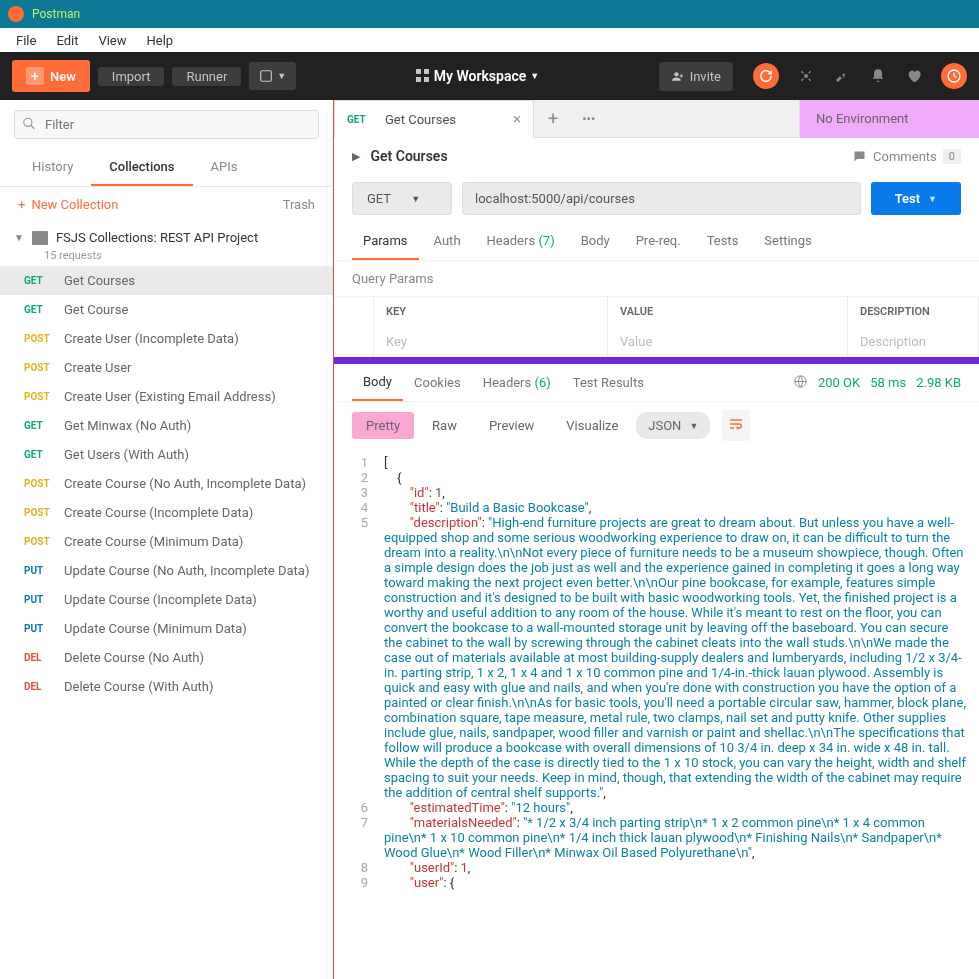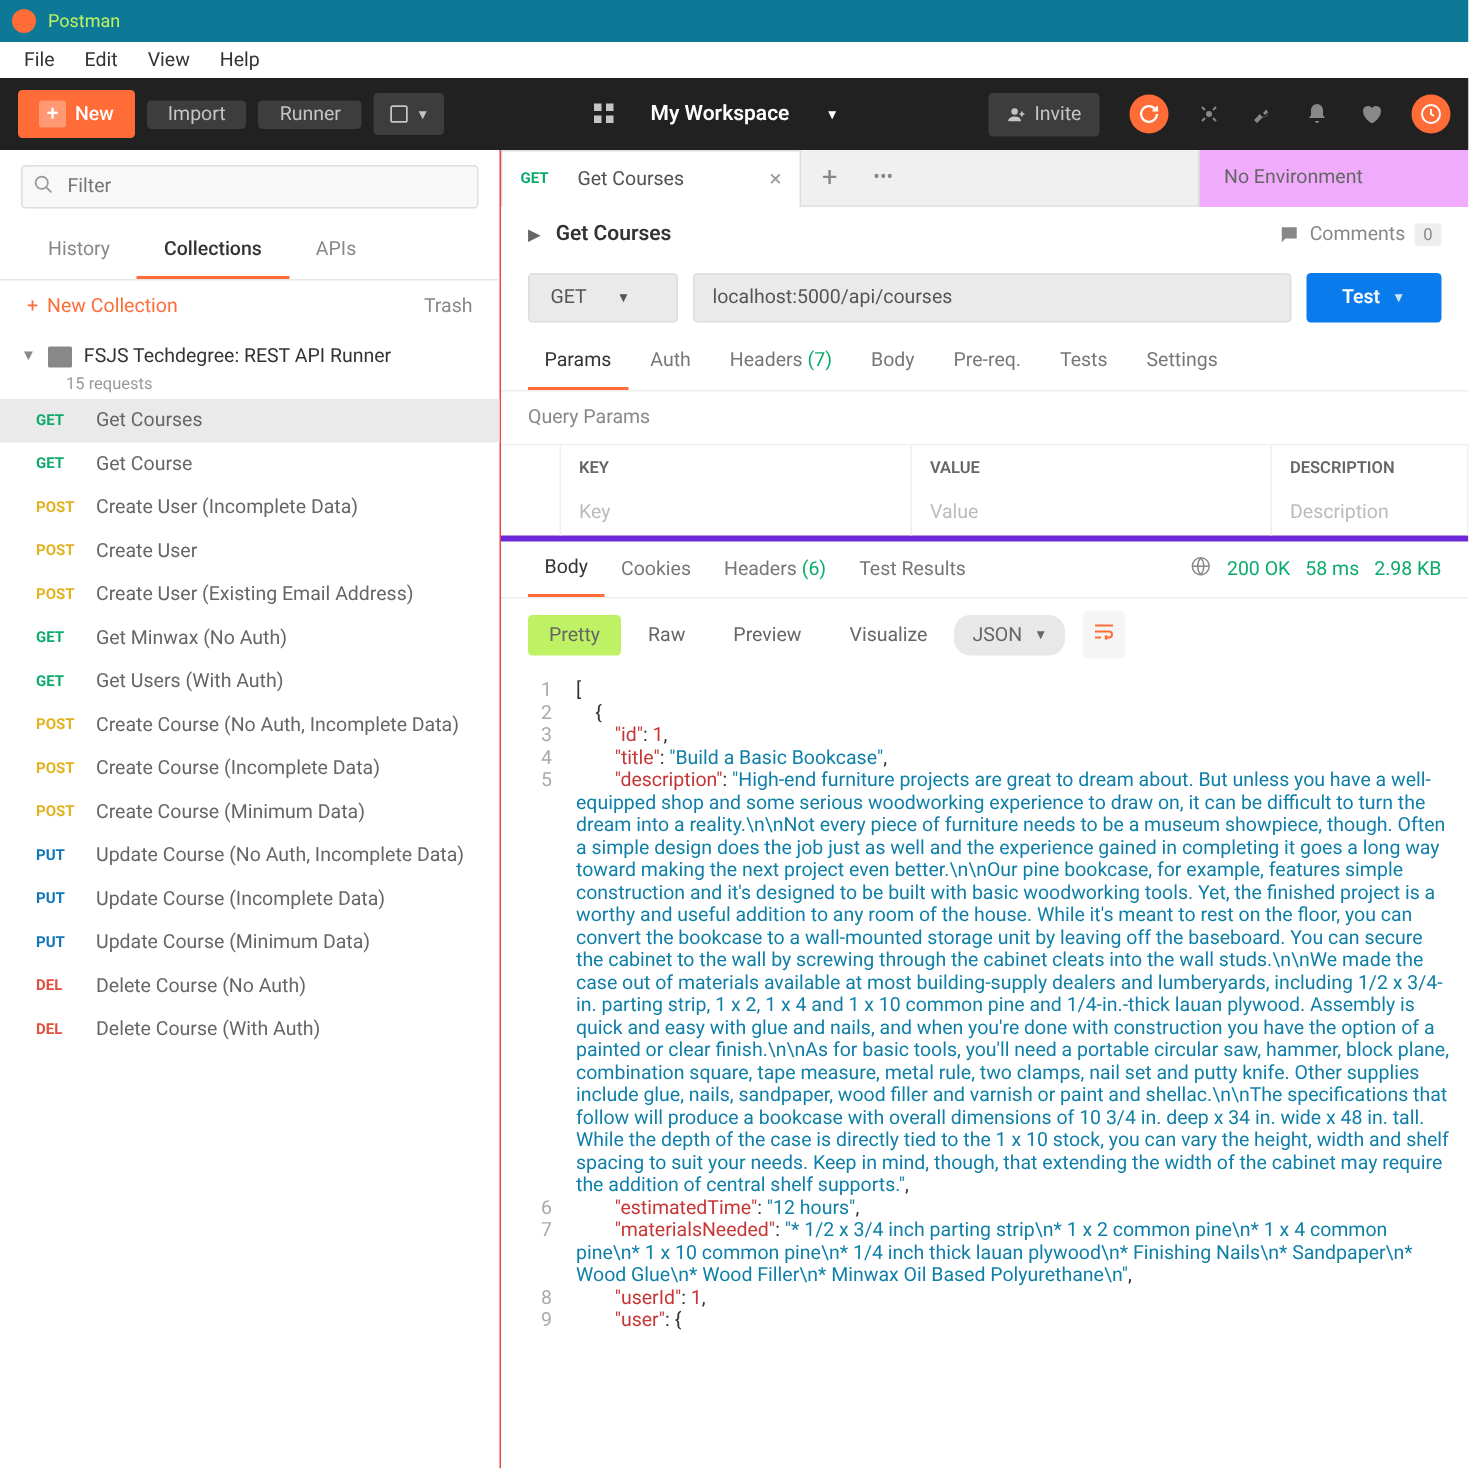--- a/index.html
+++ b/index.html
@@ -7,21 +7,21 @@
 .title-bar{background:#0d7996;height:28px;display:flex;align-items:center;padding:0 8px;color:#bef264;}
 .title-bar-icon{width:16px;height:16px;border-radius:50%;background:#ff6c37;margin-right:8px;}
 .title-bar-text{font-size:12px;}
 .menu-bar{height:24px;display:flex;align-items:center;padding:0 6px;background:#fff;}
 .menu-item{padding:3px 10px;font-size:13px;cursor:pointer;color:#333;}
 .top-bar{background:#212121;height:48px;display:flex;align-items:center;padding:0 12px;}
 .btn-new{background:#ff6c37;color:#fff;padding:7px 14px;border-radius:3px;display:flex;align-items:center;gap:6px;cursor:pointer;font-weight:500;}
 .btn-new-plus{background:rgba(255,255,255,0.3);width:18px;height:18px;border-radius:2px;display:flex;align-items:center;justify-content:center;font-size:14px;}
 .top-btn{background:#3d3d3d;color:#c5c5c5;padding:2px 14px;border-radius:3px;margin-left:8px;cursor:pointer;}
 .top-icon-btn{background:#3d3d3d;color:#c5c5c5;padding:7px 10px;border-radius:3px;margin-left:8px;cursor:pointer;display:flex;align-items:center;gap:4px;}
-.ws-select{display:flex;align-items:center;color:#fff;gap:24px;margin-left:auto;margin-right:auto;cursor:pointer;}
+.ws-select{display:flex;align-items:center;color:#fff;gap:4px;margin-left:auto;margin-right:auto;cursor:pointer;}
 .ws-grid{display:grid;grid-template-columns:1fr 1fr;grid-template-rows:1fr 1fr;gap:2px;width:14px;height:14px;}
 .ws-grid span{background:#c5c5c5;width:5px;height:5px;}
 .ws-name{font-weight:600;font-size:14px;}
 .caret{font-size:9px;}
 .invite-btn{background:#3d3d3d;color:#c5c5c5;padding:7px 12px;border-radius:3px;cursor:pointer;display:flex;align-items:center;gap:6px;}
 .top-right{display:flex;align-items:center;gap:18px;margin-left:20px;}
 .sync-icon{width:26px;height:26px;border-radius:50%;background:#ff6c37;display:flex;align-items:center;justify-content:center;color:#fff;}
 .ico{color:#888;width:18px;height:18px;display:flex;align-items:center;justify-content:center;}
 .avatar{width:26px;height:26px;border-radius:50%;background:#ff6c37;display:flex;align-items:center;justify-content:center;}
 .main{display:flex;height:calc(979px - 100px);}
@@ -62,38 +62,38 @@
 .badge{background:#eee;padding:1px 6px;border-radius:2px;font-size:11px;}
 .url-row{display:flex;padding:8px 18px;gap:10px;}
 .method-select{background:#eaeaea;border:1px solid #ddd;padding:8px 30px 8px 14px;border-radius:3px;display:flex;align-items:center;gap:20px;color:#555;min-width:100px;}
 .url-input{flex:1;background:#eaeaea;border:1px solid #ddd;padding:8px 12px;border-radius:3px;color:#555;}
 .send-btn{background:#097bed;color:#fff;padding:8px 24px;border-radius:3px;font-weight:600;display:flex;align-items:center;gap:8px;}
 .req-tabs{display:flex;padding:0 18px;border-bottom:1px solid #eee;gap:4px;}
 .rtab{padding:10px 11px;cursor:pointer;color:#777;font-size:13px;}
 .rtab.active{color:#333;border-bottom:2px solid #ff6c37;}
 .rtab .cnt{color:#0cab6d;}
 .qp-title{padding:10px 18px;color:#888;font-size:13px;}
-.qp-table{border-top:1px solid #eee;border-bottom:4px solid #6d28d9;}
+.qp-table{border-top:1px solid #eee;border-bottom:7px solid #6d28d9;}
 .qp-head{display:flex;background:#fff;}
 .qp-cell{padding:8px 12px;border-right:1px solid #eee;font-size:11px;font-weight:600;color:#666;}
 .qp-body{display:flex;}
 .qp-body .qp-cell{color:#bbb;font-weight:400;font-size:13px;}
 .c-chk{width:40px;}
 .c-key{width:234px;}
 .c-val{width:240px;}
 .c-desc{flex:1;}
 .resp-tabs{display:flex;padding:0 18px;align-items:center;border-bottom:1px solid #eee;}
 .resp-right{margin-left:auto;display:flex;align-items:center;gap:10px;font-size:12px;}
 .status-ok{color:#0cab6d;}
 .resp-time{color:#0cab6d;}
 .resp-size{color:#0cab6d;}
 .globe{color:#888;}
 .view-opts{display:flex;padding:8px 18px;gap:4px;align-items:center;}
 .vbtn{padding:6px 14px;cursor:pointer;color:#666;border-radius:3px;}
-.vbtn.active{background:#bef264;}
+.vbtn.active{background:#f9a8d4;}
 .fmt-sel{background:#e8e8e8;padding:6px 12px;border-radius:11px;display:flex;align-items:center;gap:8px;color:#666;}
 .wrap-btn{margin-left:8px;color:#ff6c37;padding:6px;cursor:pointer;border-radius:3px;background:#f5f5f5;}
 .code-area{font-family:'Courier New',monospace;font-size:12px;padding:6px 0;overflow:auto;flex:1;}
 .code-line{display:flex;}
 .line-no{width:50px;text-align:right;padding-right:16px;color:#aaa;user-select:none;flex-shrink:0;}
 .code-txt{white-space:pre-wrap;word-break:break-word;padding-right:10px;}
 .j-key{color:#c73636;}
 .j-num{color:#c73636;}
 .j-str{color:#0f7fa8;}
 .j-pun{color:#333;}
@@ -201,21 +201,21 @@
     <div class="side-actions">
       <div class="new-coll">
         <span>+</span>
         <span>New Collection</span>
       </div>
       <div>Trash</div>
     </div>
     <div class="coll-header">
       <span class="coll-expand">▼</span>
       <div class="folder-icon"></div>
-      <div class="coll-title">FSJS Techdegree: REST API Runner</div>
+      <div class="coll-title">FSJS Collections: REST API Project</div>
     </div>
     <div class="coll-sub">15 requests</div>
     <div id="req-list">
         <div class="req-item active">
           <span class="req-method m-get">GET</span>
           <span class="req-name">Get Courses</span>
         </div>
         <div class="req-item">
           <span class="req-method m-get">GET</span>
           <span class="req-name">Get Course</span>

